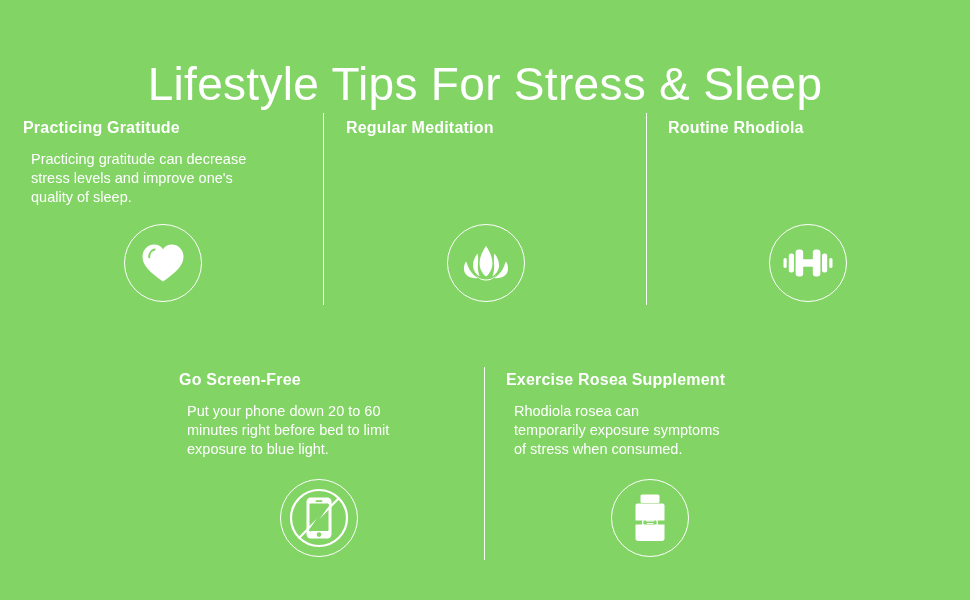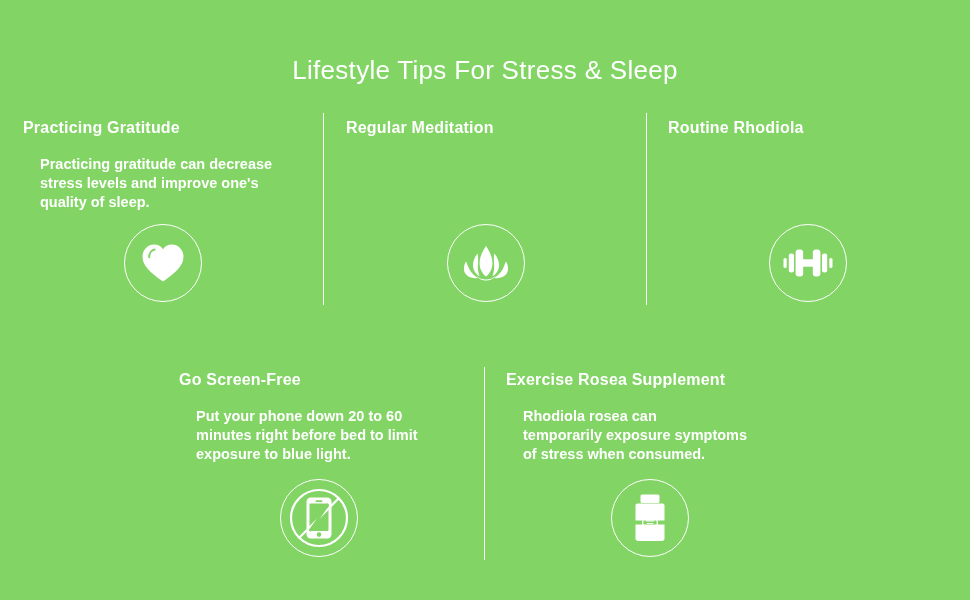--- a/index.html
+++ b/index.html
@@ -23,21 +23,21 @@
     background: #82d465;
   }
 
   
   .page-title {
     position: absolute;
     top: 30px;
     left: 0;
     width: 970px;
     text-align: center;
-    font-size: 26px;
+    font-size: 46px;
     font-weight: 400;
     letter-spacing: 0.3px;
     color: #ffffff;
     line-height: 46px;
     white-space: nowrap;
   }
 
   
   .card {
     position: absolute;
@@ -46,24 +46,24 @@
   .card-title {
     font-size: 16px;
     font-weight: 700;
     letter-spacing: 0.2px;
     color: #ffffff;
     margin: 0 0 12px 0;
     line-height: 20px;
   }
   .card-body {
     font-size: 14.5px;
-    font-weight: 700;
+    font-weight: 400;
     line-height: 19px;
     color: #ffffff;
-    margin: 17px;
+    margin: 8px;
     white-space: pre-line;
   }
   .icon-wrap {
     position: absolute;
     left: 50%;
     transform: translateX(-50%);
     width: 78px;
     height: 78px;
   }
   .icon-circle {

